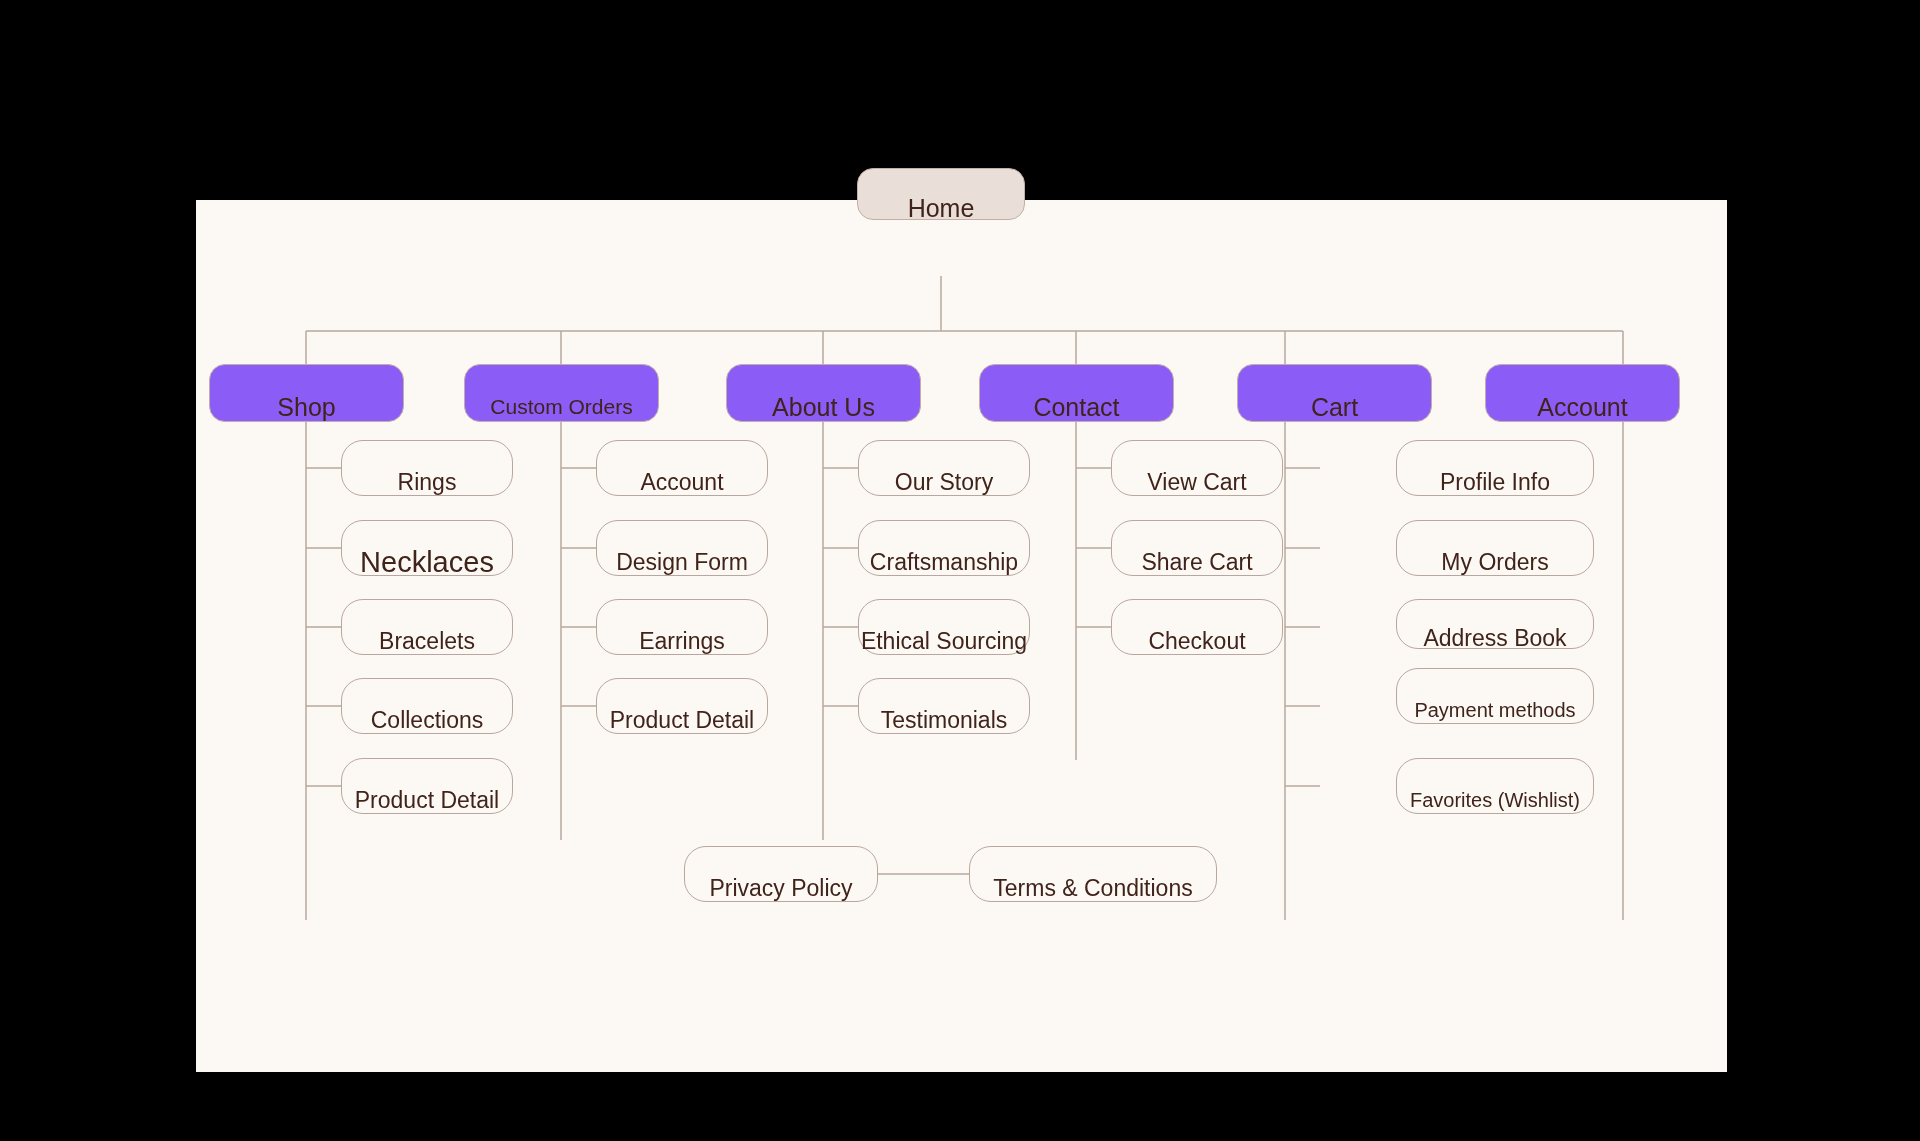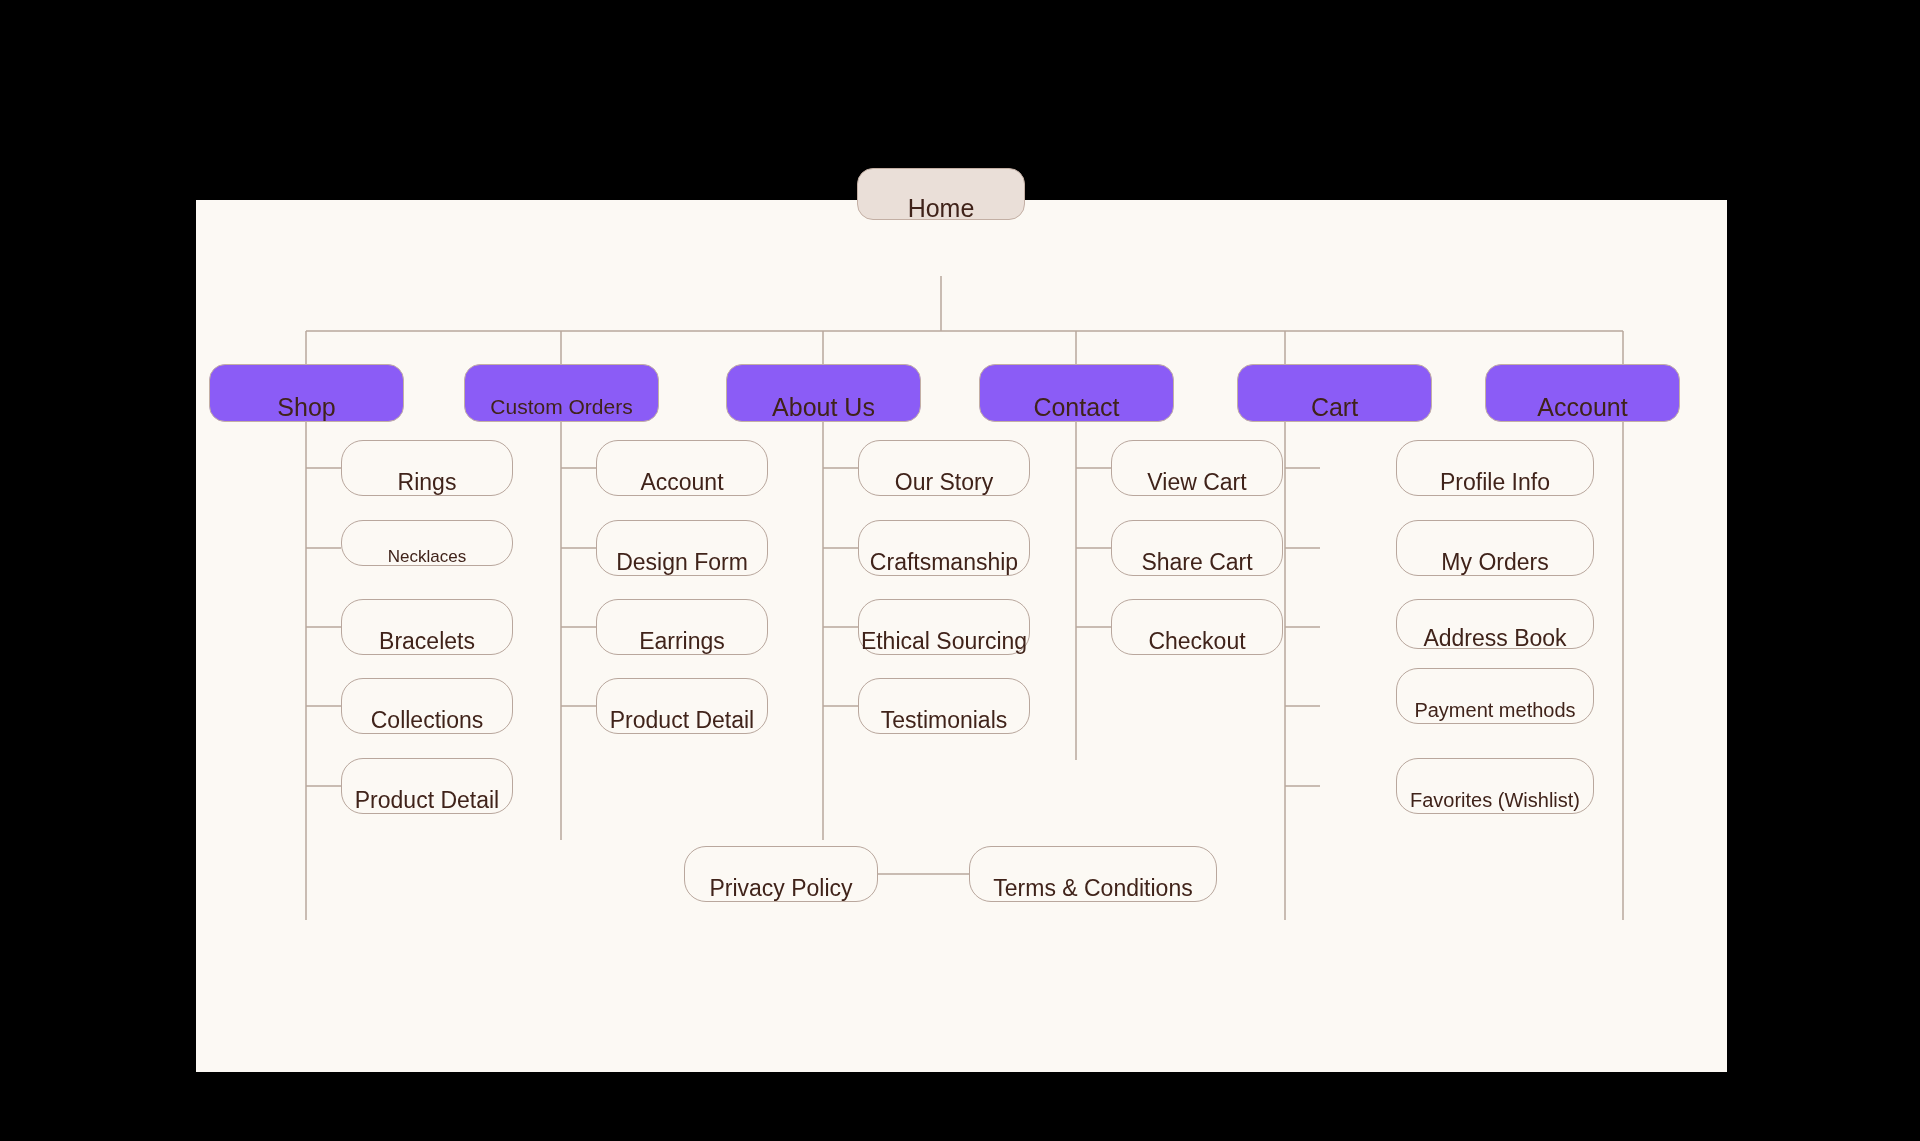--- a/index.html
+++ b/index.html
@@ -101,21 +101,21 @@
     <div class="node lvl1" style="left:1041px;top:164px;width:195px;height:58px;font-size:25px;">
       <span>Cart</span>
     </div>
     <div class="node lvl1" style="left:1289px;top:164px;width:195px;height:58px;font-size:25px;">
       <span>Account</span>
     </div>
 
     <div class="node leaf" style="left:145px;top:240px;width:172px;height:56px;font-size:23px;">
       <span>Rings</span>
     </div>
-    <div class="node leaf" style="left:145px;top:320px;width:172px;height:46px;font-size:17px;text-align:center;">
+    <div class="node leaf" style="left:145px;top:320px;width:172px;height:56px;font-size:29px;text-align:center;">
       <span>Necklaces</span>
     </div>
     <div class="node leaf" style="left:145px;top:478px;width:172px;height:56px;font-size:23px;">
       <span>Collections</span>
     </div>
     <div class="node leaf" style="left:145px;top:399px;width:172px;height:56px;font-size:23px;">
       <span>Bracelets</span>
     </div>
     <div class="node leaf" style="left:145px;top:558px;width:172px;height:56px;font-size:23px;overflow:visible;">
       <span>Product Detail</span>

